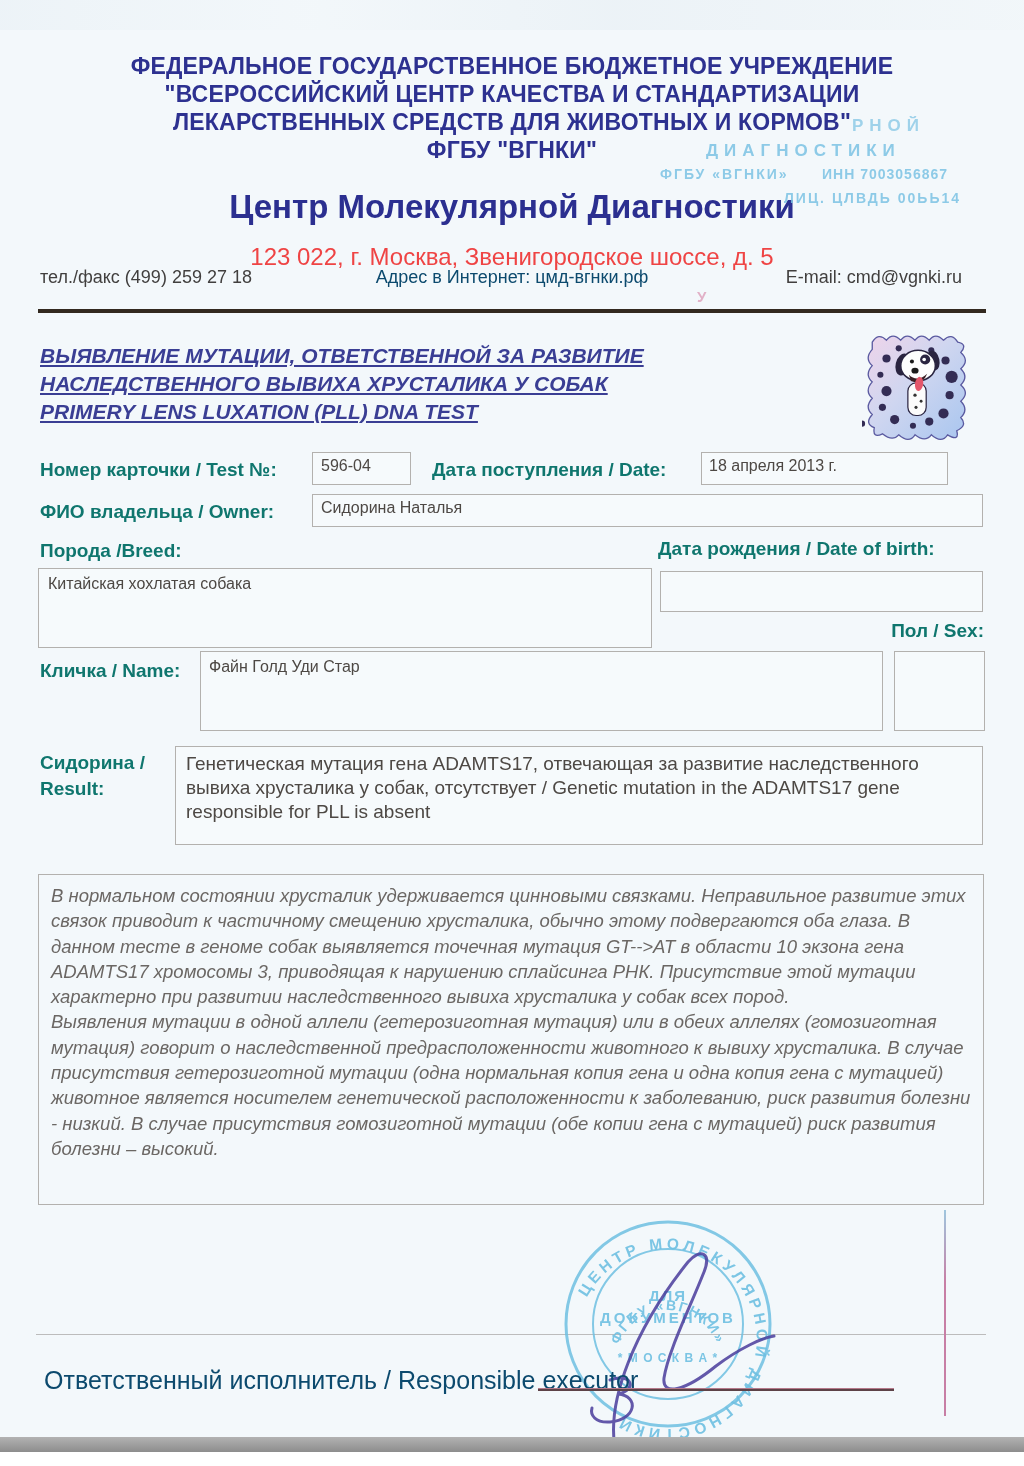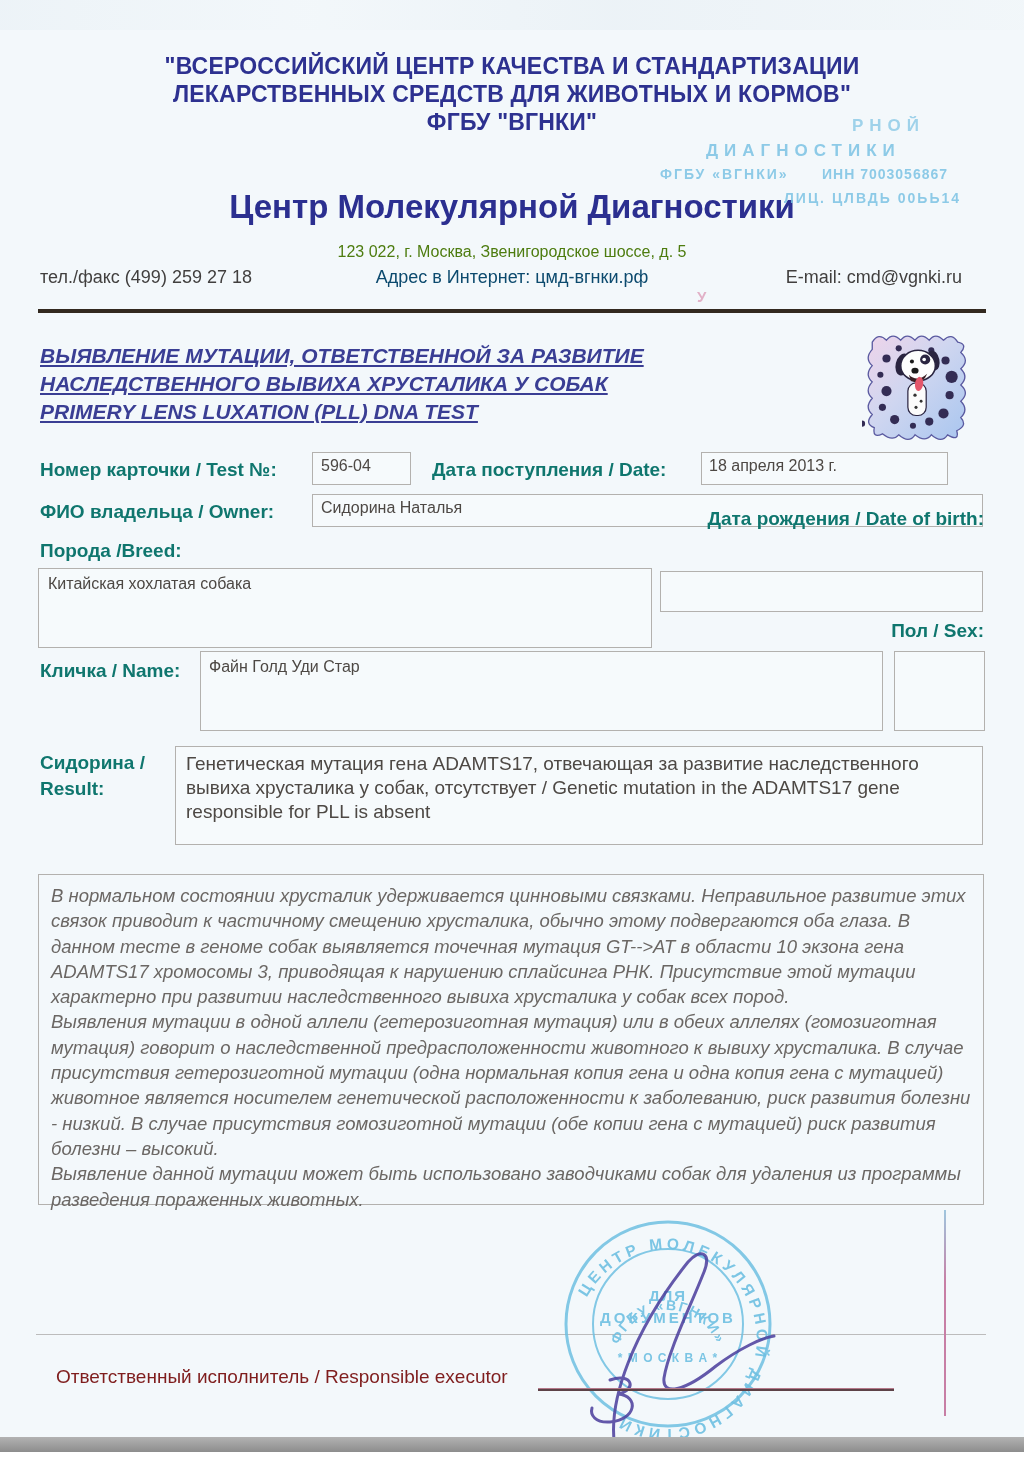--- a/index.html
+++ b/index.html
@@ -26,21 +26,21 @@
 
   
   .overprint { color:#7cc3e4; font-weight:bold; white-space:nowrap; opacity:.85; }
   .op-frag  { top:116px; left:852px; font-size:17px; letter-spacing:6px; opacity:.7;}
   .op-line1 { top:141px; left:706px; font-size:17px; letter-spacing:6px; }
   .op-line2a{ top:166px; left:660px; font-size:14px; letter-spacing:2px; }
   .op-line2b{ top:166px; left:822px; font-size:14px; letter-spacing:1px; }
   .op-line3 { top:190px; left:784px; font-size:14px; letter-spacing:2px; }
   .scan-mark{ top:288px; left:697px; color:#dc9ab6; font-size:15px; font-weight:bold; opacity:.75;}
 
-  .address1 { top:243px; left:0; width:100%; text-align:center; font-size:16px; color:#4d7c0f; }
+  .address1 { top:243px; left:0; width:100%; text-align:center; font-size:24px; color:#ef4444; }
   .contact-phone { top:267px; left:40px;  font-size:18px; color:#413f3e; }
   .contact-web   { top:267px; left:0; width:100%; text-align:center; font-size:18px; color:#0c4a6e; }
   .contact-email { top:267px; right:62px; font-size:18px; color:#413f3e; }
 
   .rule { top:309px; left:38px; width:948px; height:4px; background:#32291f; }
 
   
   .doc-title { top:342px; left:40px; width:720px; }
   .doc-title .t-line{
     display:inline; font-size:21px; font-weight:bold; font-style:italic;
@@ -58,21 +58,21 @@
   .test-no-box .val{ position:absolute; top:4px; left:8px; }
   .date-label    { top:459px; left:432px; }
   .date-box      { top:452px; left:701px; width:247px; height:33px; }
   .date-box .val { position:absolute; top:4px; left:7px; }
 
   .owner-label { top:501px; left:40px; }
   .owner-box   { top:494px; left:312px; width:671px; height:33px; }
   .owner-box .val{ position:absolute; top:4px; left:8px; }
 
   .breed-label { top:540px; left:40px; }
-  .dob-label   { top:508px; left:658px; width:326px; text-align:right; }
+  .dob-label   { top:538px; left:658px; width:326px; text-align:left; }
   .breed-box   { top:568px; left:38px; width:614px; height:80px; }
   .breed-box .val{ position:absolute; top:6px; left:9px; }
   .dob-box     { top:571px; left:660px; width:323px; height:41px; }
 
   .sex-label  { top:620px; left:860px; width:124px; text-align:right; }
   .name-label { top:660px; left:40px; }
   .name-box   { top:651px; left:200px; width:683px; height:80px; }
   .name-box .val{ position:absolute; top:6px; left:8px; }
   .sex-box    { top:651px; left:894px; width:91px; height:80px; }
 
@@ -81,21 +81,21 @@
   .result-box  { top:746px; left:175px; width:808px; height:99px; }
   .result-box .val{ position:absolute; top:5px; left:10px; right:8px; line-height:24px; font-size:19px;}
 
   
   .info-box { top:874px; left:38px; width:946px; height:331px;
     border:1px solid #b3b1ae; padding:8px 12px 0 12px; }
   .info-box p { font-size:18.5px; font-style:italic; color:#6b6764; line-height:25.3px; }
 
   
   .thin-line { top:1334px; left:36px; width:950px; height:1px; background:#bcbcbc; }
-  .executor-label { top:1366px; left:56px; font-size:19px; color:#7f1d1d; }
+  .executor-label { top:1366px; left:44px; font-size:25px; color:#0c4a6e; }
   .sign-line { top:1389px; left:538px; width:356px; height:2px; background:#5c4247;
                box-shadow:0 -1px 0 #b5798a; }
   .pink-line { top:1210px; left:944px; width:2px; height:206px;
                background:linear-gradient(180deg,#9fc6de 0%,#c77fa5 35%,#c77fa5 100%); }
 
   .bottom-bar { top:1437px; left:0; width:100%; height:15px;
                 background:linear-gradient(180deg,#b2b2b2,#8d8d8d); }
   .bottom-white { top:1452px; left:0; width:100%; height:14px; background:#ffffff; }
 
   .round-stamp-svg { top:1204px; left:548px; width:240px; height:240px; }
@@ -103,20 +103,21 @@
   .dog-stamp-svg   { top:330px;  left:862px; width:106px; height:114px; }
 
   svg text { font-family:"Liberation Sans","DejaVu Sans",sans-serif; }
 </style>
 </head>
 <body>
 
 <div class="page">
 
   <div class="abs org-header">
+      <div>ФЕДЕРАЛЬНОЕ ГОСУДАРСТВЕННОЕ БЮДЖЕТНОЕ УЧРЕЖДЕНИЕ</div>
       <div>"ВСЕРОССИЙСКИЙ ЦЕНТР КАЧЕСТВА И СТАНДАРТИЗАЦИИ</div>
       <div>ЛЕКАРСТВЕННЫХ СРЕДСТВ ДЛЯ ЖИВОТНЫХ И КОРМОВ"</div>
       <div>ФГБУ "ВГНКИ"</div>
     </div>
 
   <div class="abs center-name">Центр Молекулярной Диагностики</div>
 
   <div class="abs overprint op-frag">РНОЙ</div>
   <div class="abs overprint op-line1">ДИАГНОСТИКИ</div>
   <div class="abs overprint op-line2a">ФГБУ «ВГНКИ»</div>
@@ -214,21 +215,20 @@
 
   <div class="abs lbl result-label-1">Сидорина /</div>
   <div class="abs lbl result-label-2">Result:</div>
   <div class="abs box result-box">
     <span class="val">Генетическая мутация гена ADAMTS17, отвечающая за развитие наследственного вывиха хрусталика  у собак, отсутствует / Genetic mutation in the ADAMTS17 gene responsible for PLL is absent</span>
   </div>
 
   <div class="abs info-box">
       <p>В нормальном состоянии хрусталик удерживается цинновыми связками. Неправильное развитие этих связок приводит к частичному смещению хрусталика, обычно этому подвергаются оба глаза. В данном тесте в геноме собак выявляется точечная мутация GT--&gt;AT в области 10 экзона гена ADAMTS17 хромосомы 3, приводящая к нарушению сплайсинга РНК. Присутствие этой мутации характерно при развитии наследственного вывиха хрусталика  у собак всех пород.</p>
       <p>Выявления мутации в одной аллели (гетерозиготная мутация) или в обеих аллелях (гомозиготная мутация) говорит о наследственной предрасположенности животного к вывиху хрусталика. В случае присутствия гетерозиготной мутации (одна нормальная копия гена и одна копия гена с мутацией) животное является носителем генетической расположенности к заболеванию, риск развития болезни - низкий. В случае присутствия гомозиготной мутации (обе копии гена с мутацией) риск развития болезни – высокий.</p>
-      <p>Выявление данной мутации может быть использовано заводчиками собак для удаления из программы разведения пораженных животных.</p>
     </div>
 
   <div class="abs thin-line"></div>
 
   <svg class="abs round-stamp-svg" viewBox="0 0 240 240">
     <defs>
       <path id="ringPath" d="M 30,120 A 90,90 0 1 1 29.9,120.6"></path>
       <path id="innerTopPath" d="M 72,138 A 52,52 0 0 1 168,138"></path>
     </defs>
     <g stroke="#6fc0e2" fill="none" opacity="0.85">

